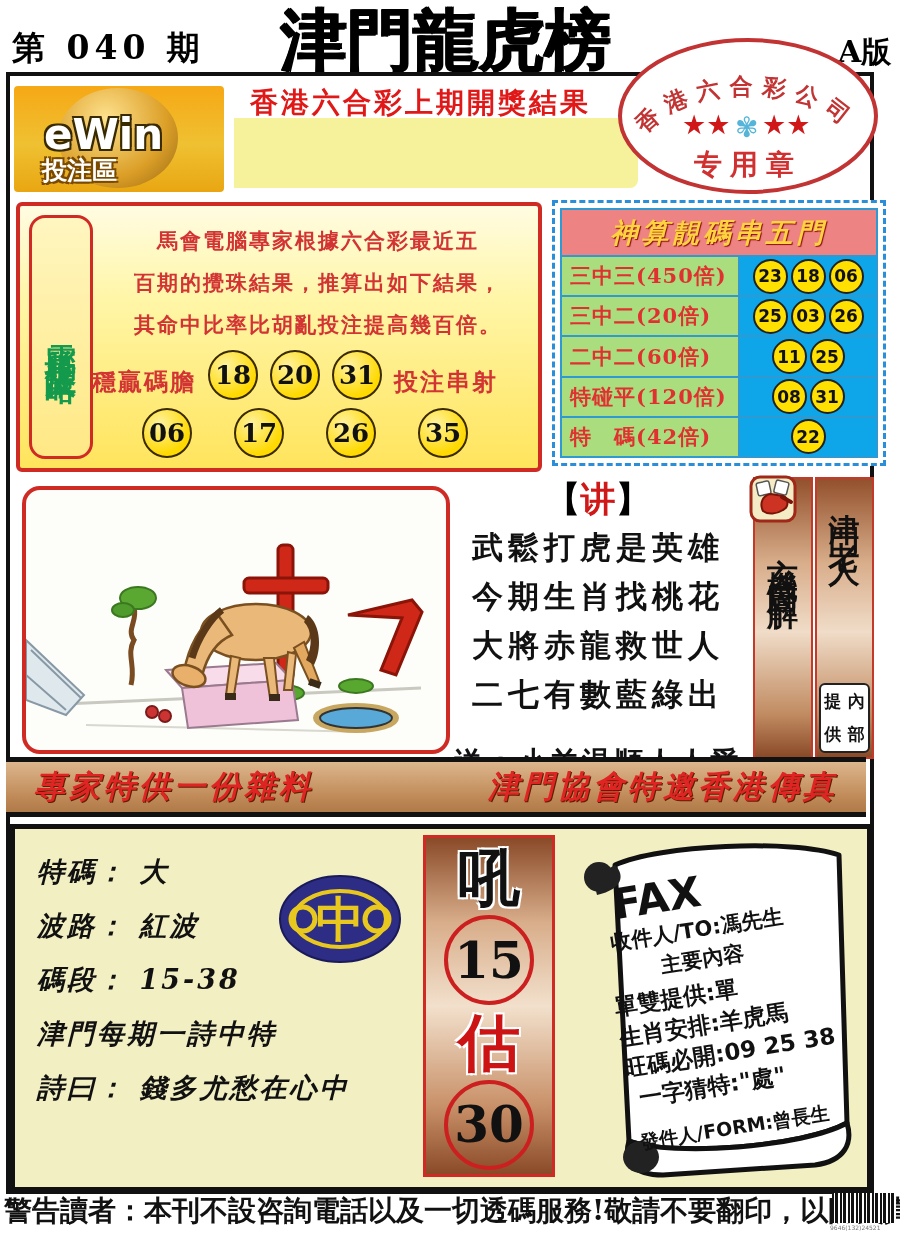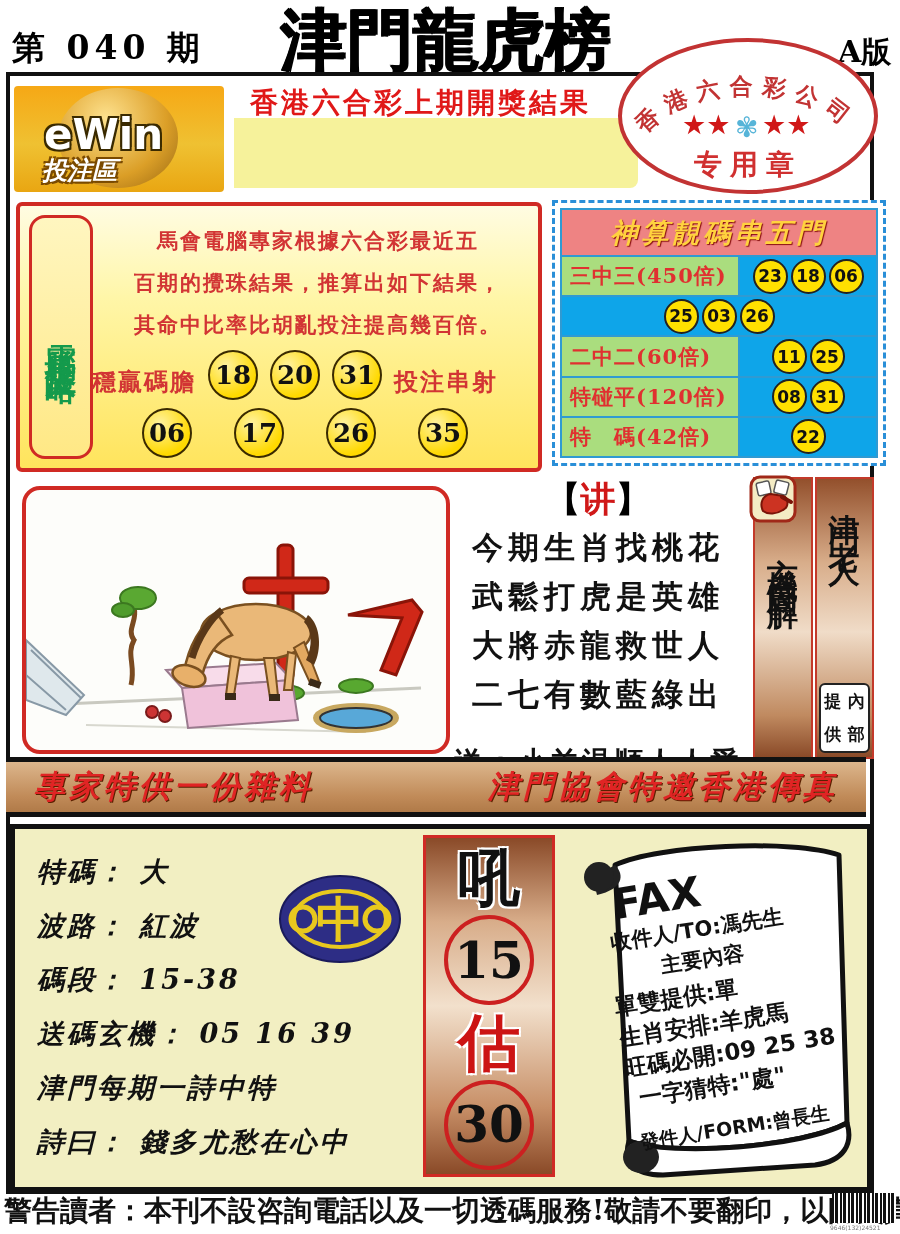--- a/index.html
+++ b/index.html
@@ -19,21 +19,21 @@
   .frame{left:6px;top:72px;width:860px;height:1114px;border:4px solid #111;z-index:0;}
 
   
   .ewin-box{left:14px;top:86px;width:210px;height:106px;z-index:2;
      background:linear-gradient(180deg,#f6a815 0%,#efc132 55%,#e9a612 100%);
      border-radius:4px;overflow:hidden;}
   .ewin-ball{position:absolute;left:44px;top:2px;width:120px;height:100px;border-radius:50%;
      background:radial-gradient(circle at 40% 30%,#ffe9a0,#d89b28 60%,#8a5a10);opacity:.85;}
   .ewin-brand{position:absolute;left:30px;top:24px;font-size:42px;font-weight:900;
      color:#fff;text-shadow:2px 2px 0 #3a2a00,-2px -2px 0 #3a2a00,2px -2px 0 #3a2a00,-2px 2px 0 #3a2a00;}
-  .ewin-sub{position:absolute;left:28px;top:68px;font-size:25px;font-weight:900;font-style:italic;
+  .ewin-sub{position:absolute;left:28px;top:68px;font-size:25px;font-weight:900;
      color:#fff;text-shadow:2px 2px 0 #7a4a00,-2px -2px 0 #7a4a00,2px -2px 0 #7a4a00,-2px 2px 0 #7a4a00;}
   .results-banner{left:250px;top:84px;font-size:28px;font-weight:900;color:#e01818;
      letter-spacing:3px;font-family:"DejaVu Serif",serif;}
   .results-area{left:234px;top:118px;width:404px;height:70px;background:#f6f29b;border-radius:0 0 8px 0;}
 
   
   .stamp{left:612px;top:32px;width:272px;height:168px;z-index:5;}
 
   
   .strategy-box{left:16px;top:202px;width:518px;height:262px;border:4px solid #d02a24;border-radius:6px;
@@ -185,20 +185,21 @@
       <div class="lottab-head">神算靚碼串五門</div>
       <div class="lottab-row">
         <div class="lottab-label">三中三(450倍)</div>
         <div class="lottab-vals">
           <span class="miniball">23</span>
           <span class="miniball">18</span>
           <span class="miniball">06</span>
         </div>
       </div>
       <div class="lottab-row">
+        <div class="lottab-label">三中二(20倍)</div>
         <div class="lottab-vals">
           <span class="miniball">25</span>
           <span class="miniball">03</span>
           <span class="miniball">26</span>
         </div>
       </div>
       <div class="lottab-row">
         <div class="lottab-label">二中二(60倍)</div>
         <div class="lottab-vals">
           <span class="miniball">11</span>
@@ -251,22 +252,22 @@
       <path d="M262,162 L258,200 L266,200 L270,164 Z" fill="#eab878" stroke="#7a5020" stroke-width="2"></path>
       <rect x="199" y="203" width="11" height="7" fill="#3a2a18"></rect>
       <rect x="243" y="204" width="11" height="7" fill="#3a2a18"></rect>
       <rect x="283" y="190" width="12" height="7" transform="rotate(20 289 193)" fill="#3a2a18"></rect>
       <path d="M282,125 C295,135 296,160 288,175 L280,170 C287,156 286,140 278,132 Z" fill="#5a3818"></path>
     </svg>
   </div>
 
   <div class="abs poem">
     <div class="poem-head"><span>【</span><span class="redchar">讲</span><span>】</span></div>
+    <div class="poem-line">武鬆打虎是英雄</div>
     <div class="poem-line">今期生肖找桃花</div>
-    <div class="poem-line">武鬆打虎是英雄</div>
     <div class="poem-line">大將赤龍救世人</div>
     <div class="poem-line">二七有數藍綠出</div>
     <div class="poem-gift">送：小羊温順人人愛</div>
   </div>
 
   <div class="abs strip strip1">
     <svg class="fist-badge" viewBox="0 0 48 48">
       <rect x="2" y="2" width="44" height="44" rx="9" fill="#f4ecc4" stroke="#a02818" stroke-width="3"></rect>
       <rect x="8" y="7" width="13" height="13" rx="2" fill="#fff" stroke="#555" stroke-width="1.5" transform="rotate(-12 14 13)"></rect>
       <rect x="26" y="6" width="13" height="13" rx="2" fill="#fff" stroke="#555" stroke-width="1.5" transform="rotate(14 32 12)"></rect>
@@ -292,21 +293,20 @@
   <div class="abs mid-banner">
     <span>專家特供一份雜料</span>
     <span>津門協會特邀香港傳真</span>
   </div>
 
   <div class="abs bottom-box">
     <div class="hand-lines">
       <div>特碼： 大</div>
       <div>波路： 紅波</div>
       <div>碼段： 15-38</div>
-      <div>送碼玄機： 05 16 39</div>
       <div>津門每期一詩中特</div>
       <div>詩曰： 錢多尤愁在心中</div>
     </div>
 
     <svg class="club-logo" viewBox="0 0 126 92">
       <ellipse cx="63" cy="46" rx="60" ry="43" fill="#2d2d85" stroke="#1a1a5a" stroke-width="2"></ellipse>
       <ellipse cx="63" cy="46" rx="46" ry="28" fill="none" stroke="#e8c81e" stroke-width="4"></ellipse>
       <circle cx="26" cy="46" r="12" fill="none" stroke="#e8c81e" stroke-width="5"></circle>
       <circle cx="100" cy="46" r="12" fill="none" stroke="#e8c81e" stroke-width="5"></circle>
       <text x="63" y="63" text-anchor="middle" font-size="48" font-weight="bold" fill="#e8c81e" font-family="DejaVu Serif,serif">中</text>

